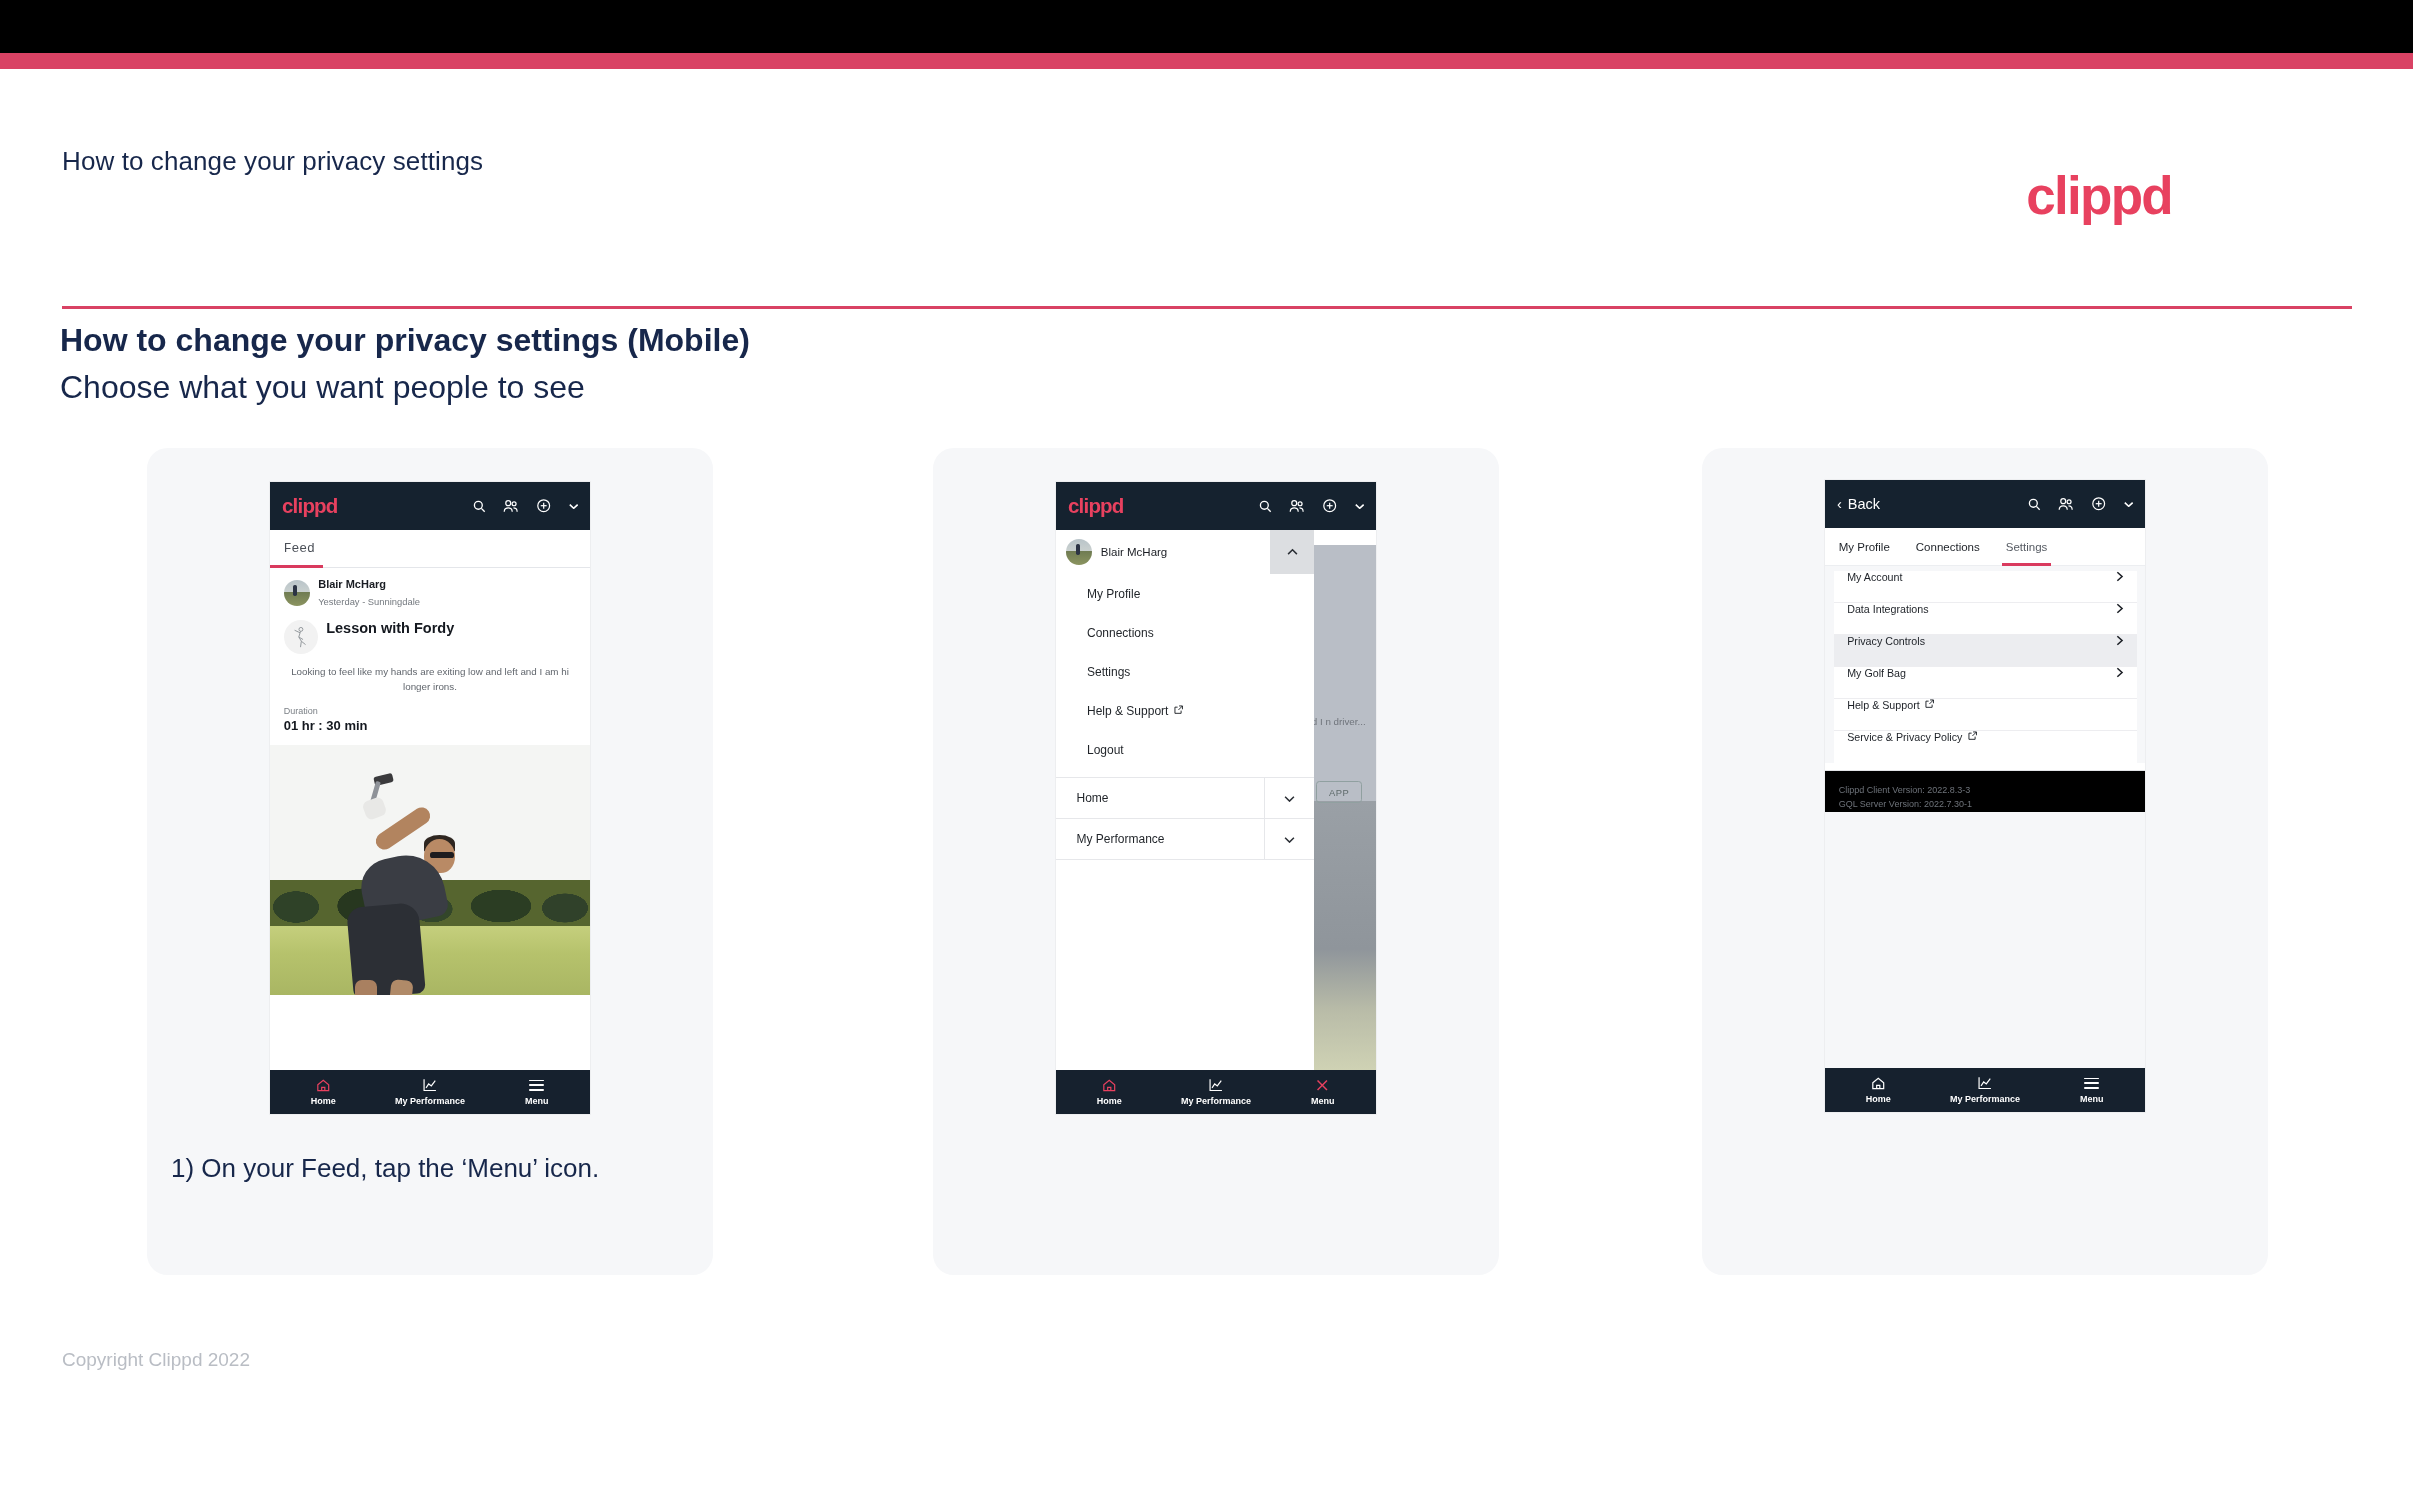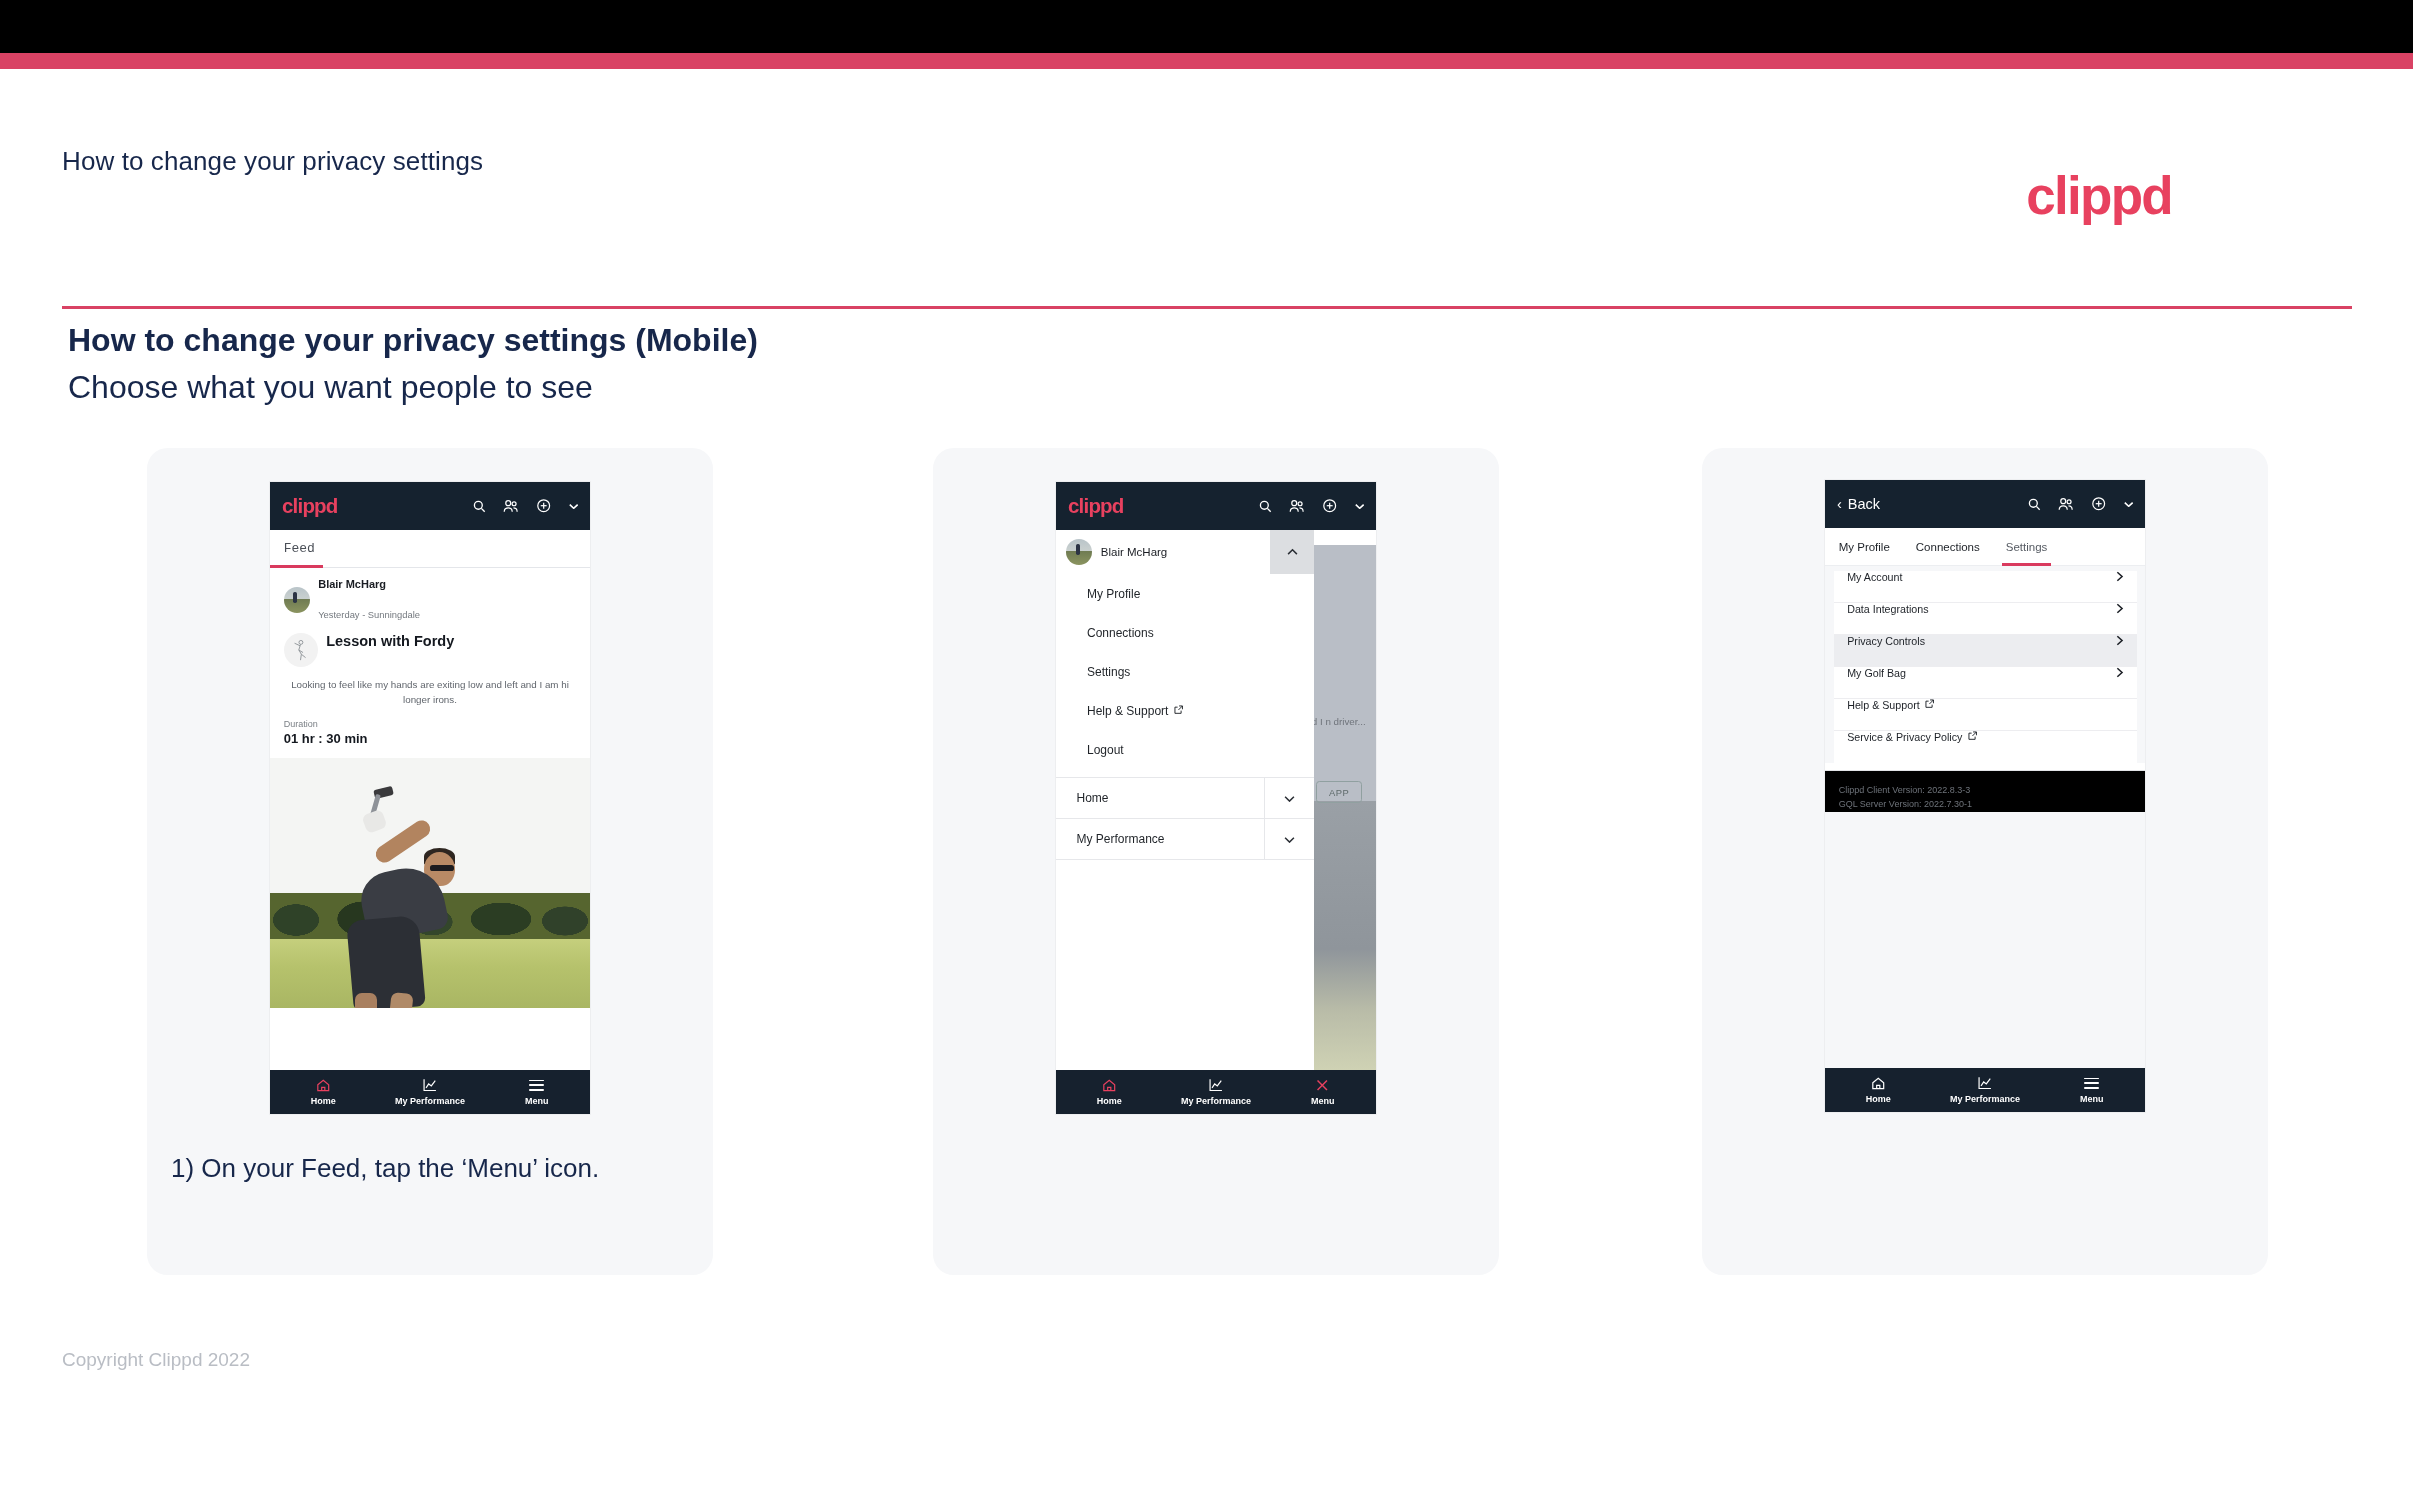--- a/index.html
+++ b/index.html
@@ -37,21 +37,21 @@
     transform: translateY(-50%);
     font-size: 53px; font-weight: 700; color: #e8415f;
     letter-spacing: -1.7px;
   }
   .header-rule {
     position: absolute; left: 62px; top: 237px; width: 2290px; height: 2.6px;
     background: #d94264;
   }
 
   
-  .title-block { position: absolute; left: 68px; top: 320px; }
+  .title-block { position: absolute; left: 60px; top: 320px; }
   .title-main {
     font-size: 32px; font-weight: 700; color: #17274b; line-height: 1.25;
     white-space: nowrap;
   }
   .title-sub {
     font-size: 32px; font-weight: 400; color: #17274b; line-height: 1.3;
     margin-top: 6.8px; white-space: nowrap;
   }
 
   
@@ -111,21 +111,21 @@
     width: 26px; height: 26px; border-radius: 50%; flex: 0 0 26px;
     background: linear-gradient(180deg,#b9c4c9 0%,#c9d0cf 45%,#6f7b52 46%,#8b9460 100%);
     position: relative; overflow: hidden;
   }
   .avatar::after {
     content: ""; position: absolute; left: 9.4px; top: 5.1px;
     width: 4.3px; height: 11px; background: #2b3344; border-radius: 1.7px;
   }
   .post-user-meta { line-height: 1.25; }
   .post-user-name { font-size: 11px; font-weight: 700; color: #1a1d23; }
-  .post-user-sub { font-size: 9.4px; color: #74797f; margin-top: 17px; }
+  .post-user-sub { font-size: 9.4px; color: #74797f; margin-top: 4px; }
 
   .post-title-row { display: flex; align-items: flex-start; gap: 8.5px; margin-top: 12px; }
   .post-icon {
     width: 34px; height: 34px; border-radius: 50%; background: #f2f2f2;
     flex: 0 0 34px; display: flex; align-items: center; justify-content: center;
   }
   .post-title { font-size: 14.5px; font-weight: 700; color: #14181f; }
 
   .post-body {
     margin-top: 10.3px; font-size: 9.8px; color: #61666d; line-height: 1.55; text-align: center;

